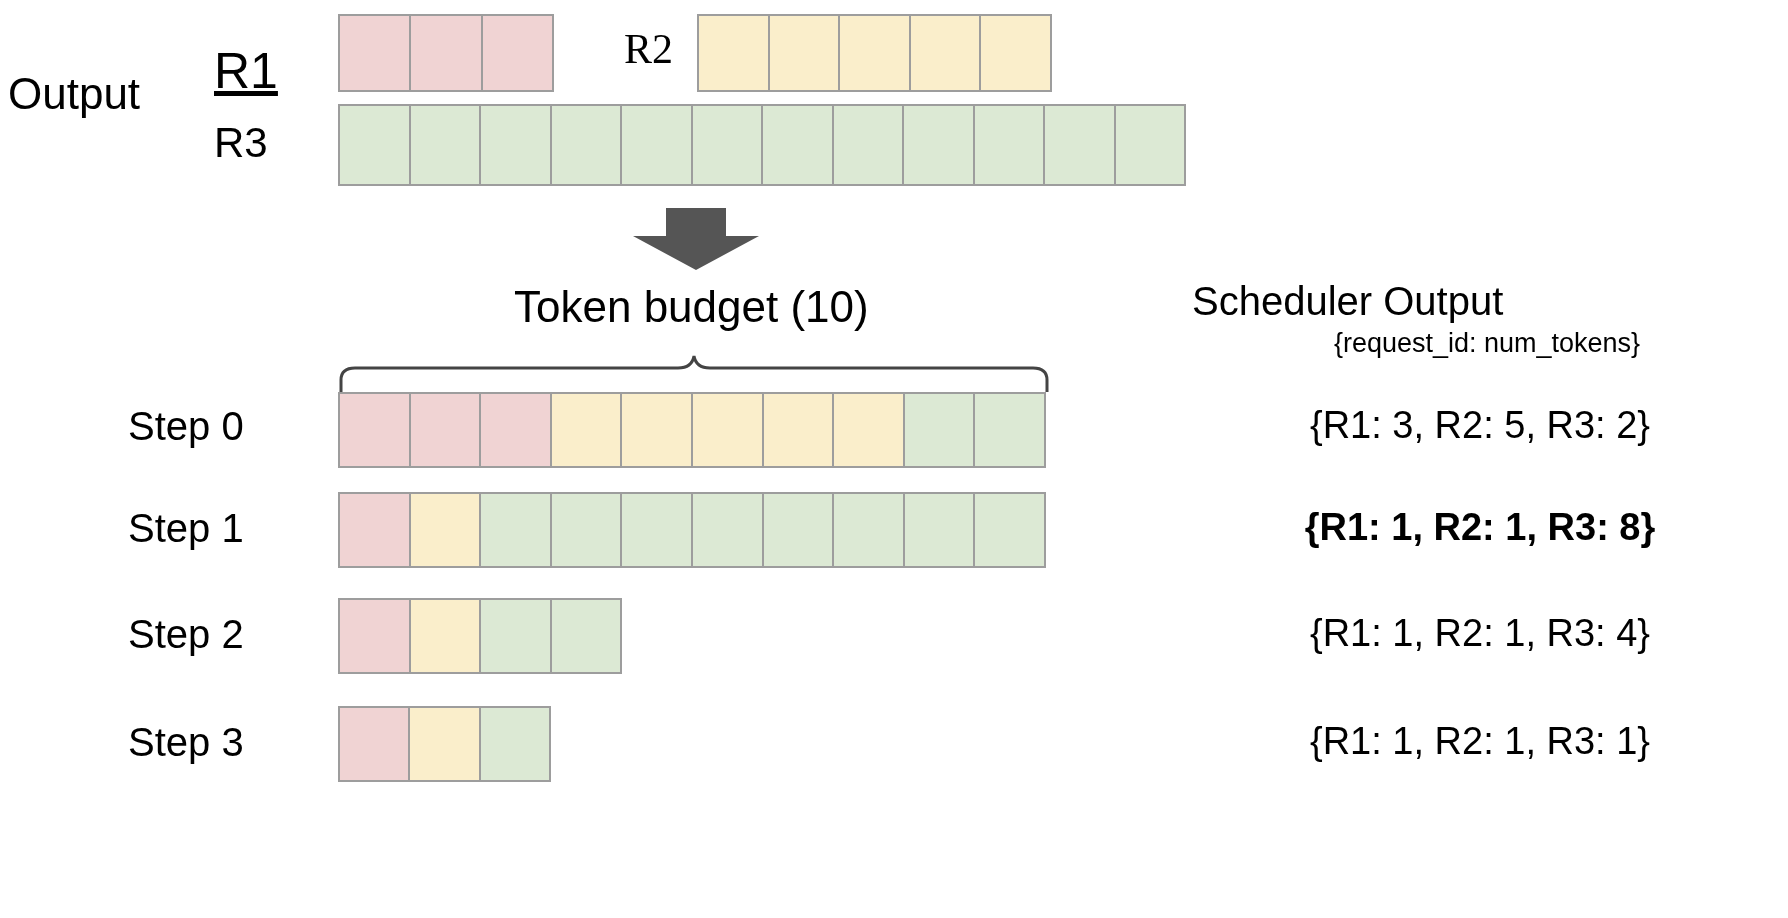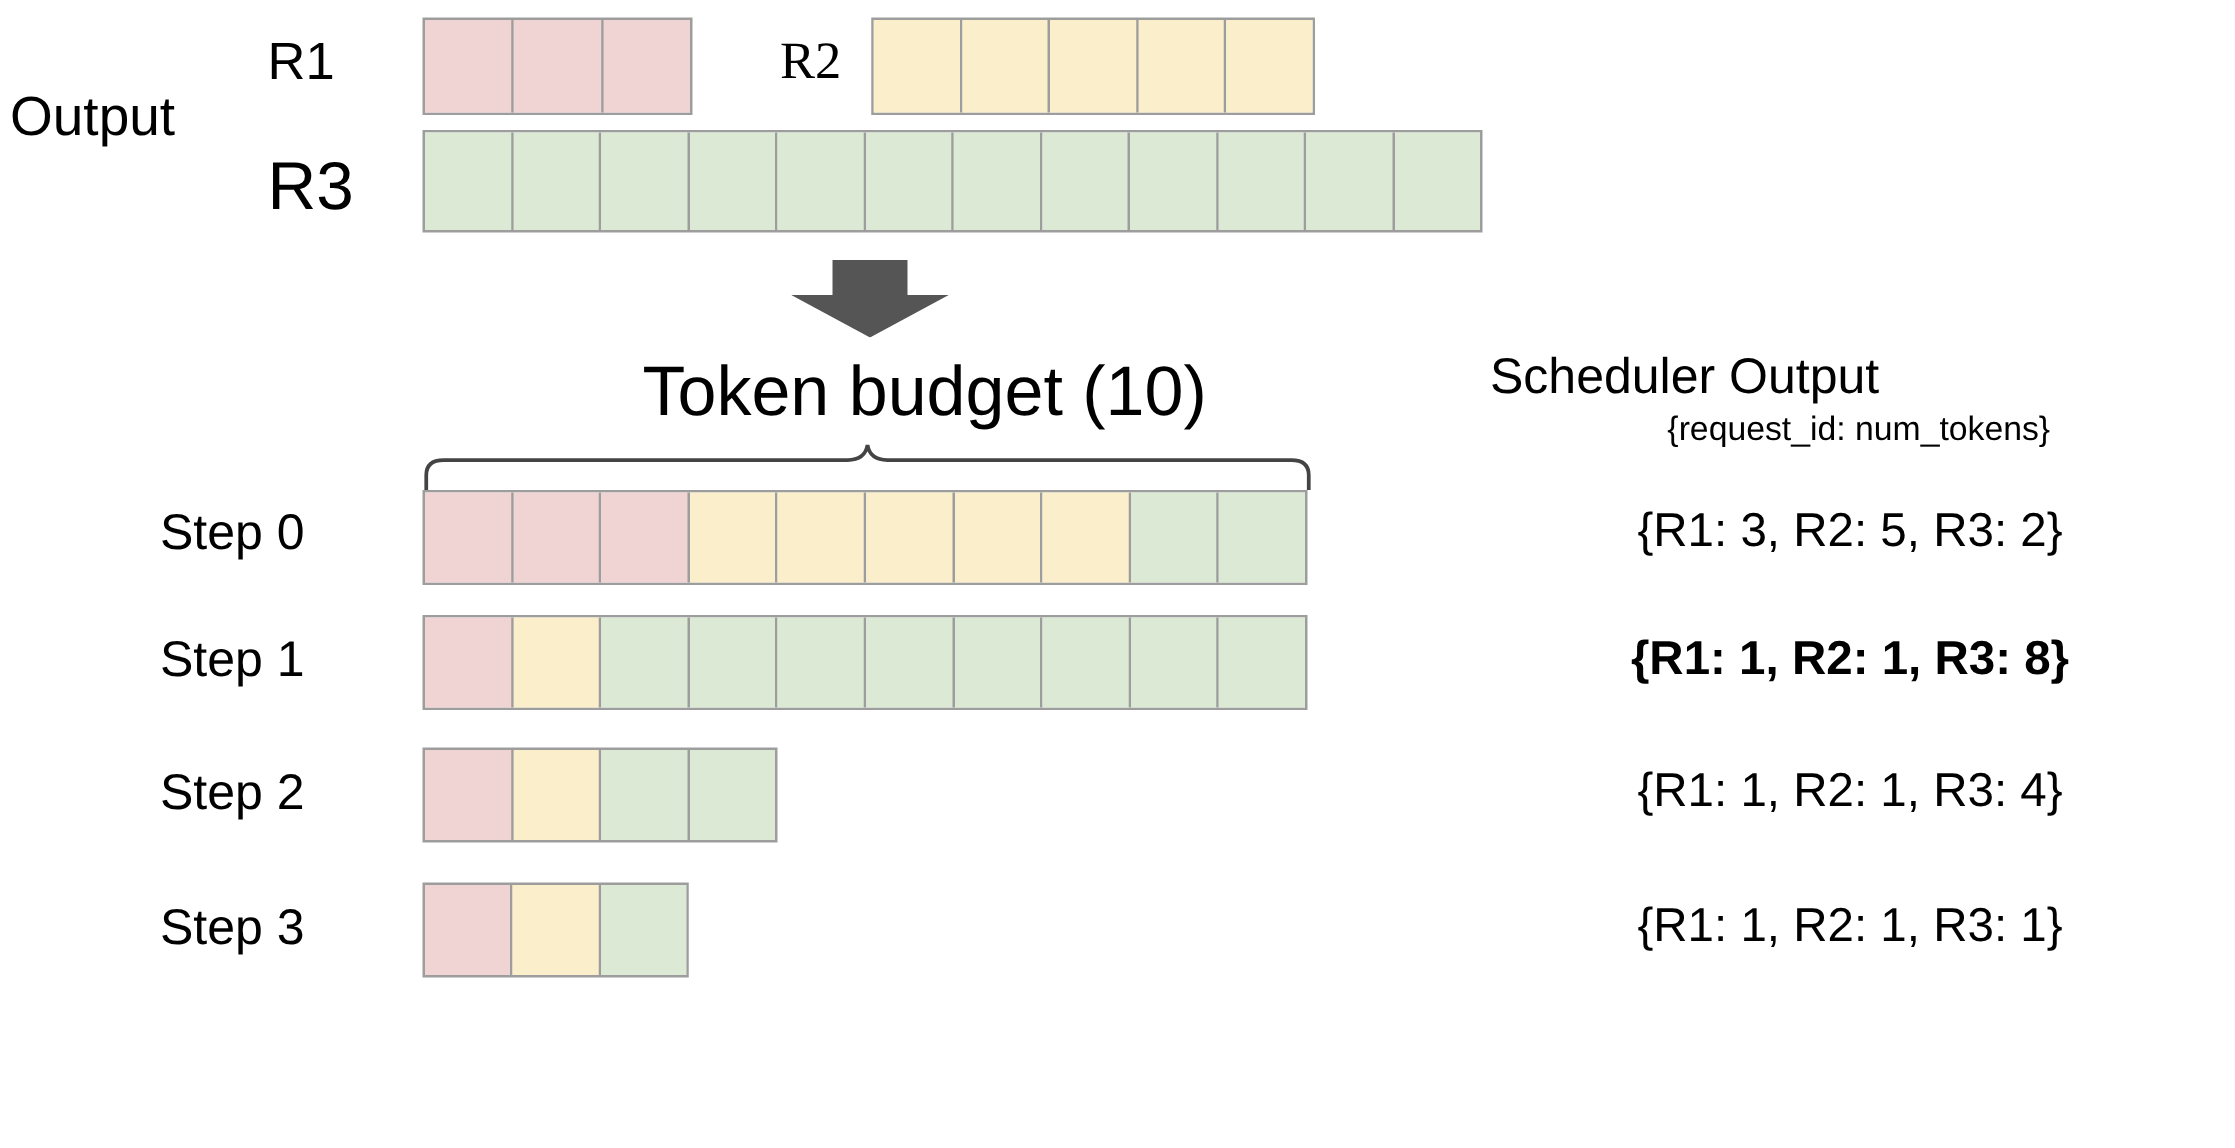--- a/index.html
+++ b/index.html
@@ -38,38 +38,38 @@
   .lbl {
     position: absolute;
     white-space: nowrap;
     line-height: 1;
   }
   .lbl-prompts {
     left: 8px;
     top: 72px;
     font-size: 44px;
   }
-  .lbl-r1 { left: 214px; top: 28px;  font-size: 42px; }
+  .lbl-r1 { left: 214px; top: 46px;  font-size: 50px; text-decoration: underline; }
   .lbl-r2 { left: 624px; top: 28px;  font-size: 42px; font-family: Liberation Serif, serif; }
-  .lbl-r3 { left: 214px; top: 122px; font-size: 54px; }
+  .lbl-r3 { left: 214px; top: 122px; font-size: 42px; }
 
   .lbl-step {
     font-size: 40px;
     text-align: left;
     width: 200px;
   }
   .lbl-step0 { left: 128px; top: 406px; }
   .lbl-step1 { left: 128px; top: 508px; }
   .lbl-step2 { left: 128px; top: 614px; }
   .lbl-step3 { left: 128px; top: 722px; }
 
   .lbl-budget {
     left: 514px;
     top: 285px;
-    font-size: 56px;
+    font-size: 44px;
   }
 
   .lbl-sched-title {
     left: 1192px;
     top: 281px;
     font-size: 40px;
     width: 590px;
     text-align: left;
   }
   .lbl-sched-sub {

